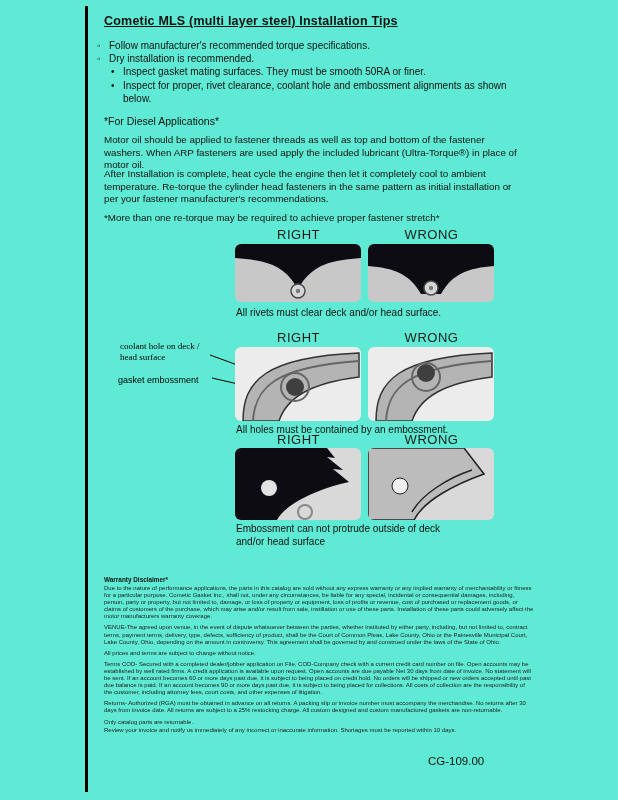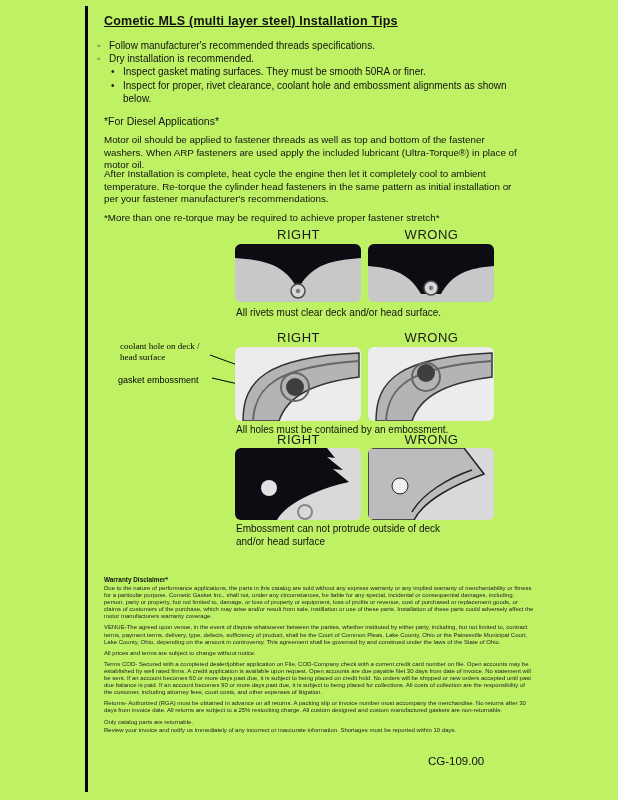--- a/index.html
+++ b/index.html
@@ -1,16 +1,16 @@
 <!DOCTYPE html>
 <html><head>
 <meta charset="utf-8">
 <style>
   html,body{margin:0;padding:0;background:#fff;}
-  .page{position:relative;width:618px;height:800px;background:#bef264;
+  .page{position:relative;width:618px;height:800px;background:#5eead4;
         font-family:"Liberation Sans",sans-serif;color:#111;overflow:hidden;}
   .rule{position:absolute;left:85px;top:6px;width:3px;height:786px;background:#000;}
   .title{position:absolute;left:104px;top:14px;margin:0;font-size:12.5px;font-weight:bold;
          text-decoration:underline;letter-spacing:.2px;}
   .tips{position:absolute;left:97px;top:39px;width:440px;font-size:10px;line-height:13.2px;}
   .tips .row{display:flex;}
   .tips .sub{margin-left:14px;}
   .m1::before{content:"◦";}
   .m2::before{content:"•";}
   .mark{width:12px;flex:0 0 12px;text-align:left;}
@@ -36,21 +36,21 @@
 <body>
 
 <div class="page">
   <div class="rule"></div>
 
   <h1 class="title">Cometic MLS (multi layer steel) Installation Tips</h1>
 
   <div class="tips">
     <div class="row">
       <span class="mark m1"></span>
-      <span>Follow manufacturer's recommended threads specifications.</span>
+      <span>Follow manufacturer's recommended torque specifications.</span>
     </div>
     <div class="row">
       <span class="mark m1"></span>
       <span>Dry installation is recommended.</span>
     </div>
     <div class="row sub">
       <span class="mark m2"></span>
       <span>Inspect gasket mating surfaces.  They must be smooth 50RA or finer.</span>
     </div>
     <div class="row sub">

